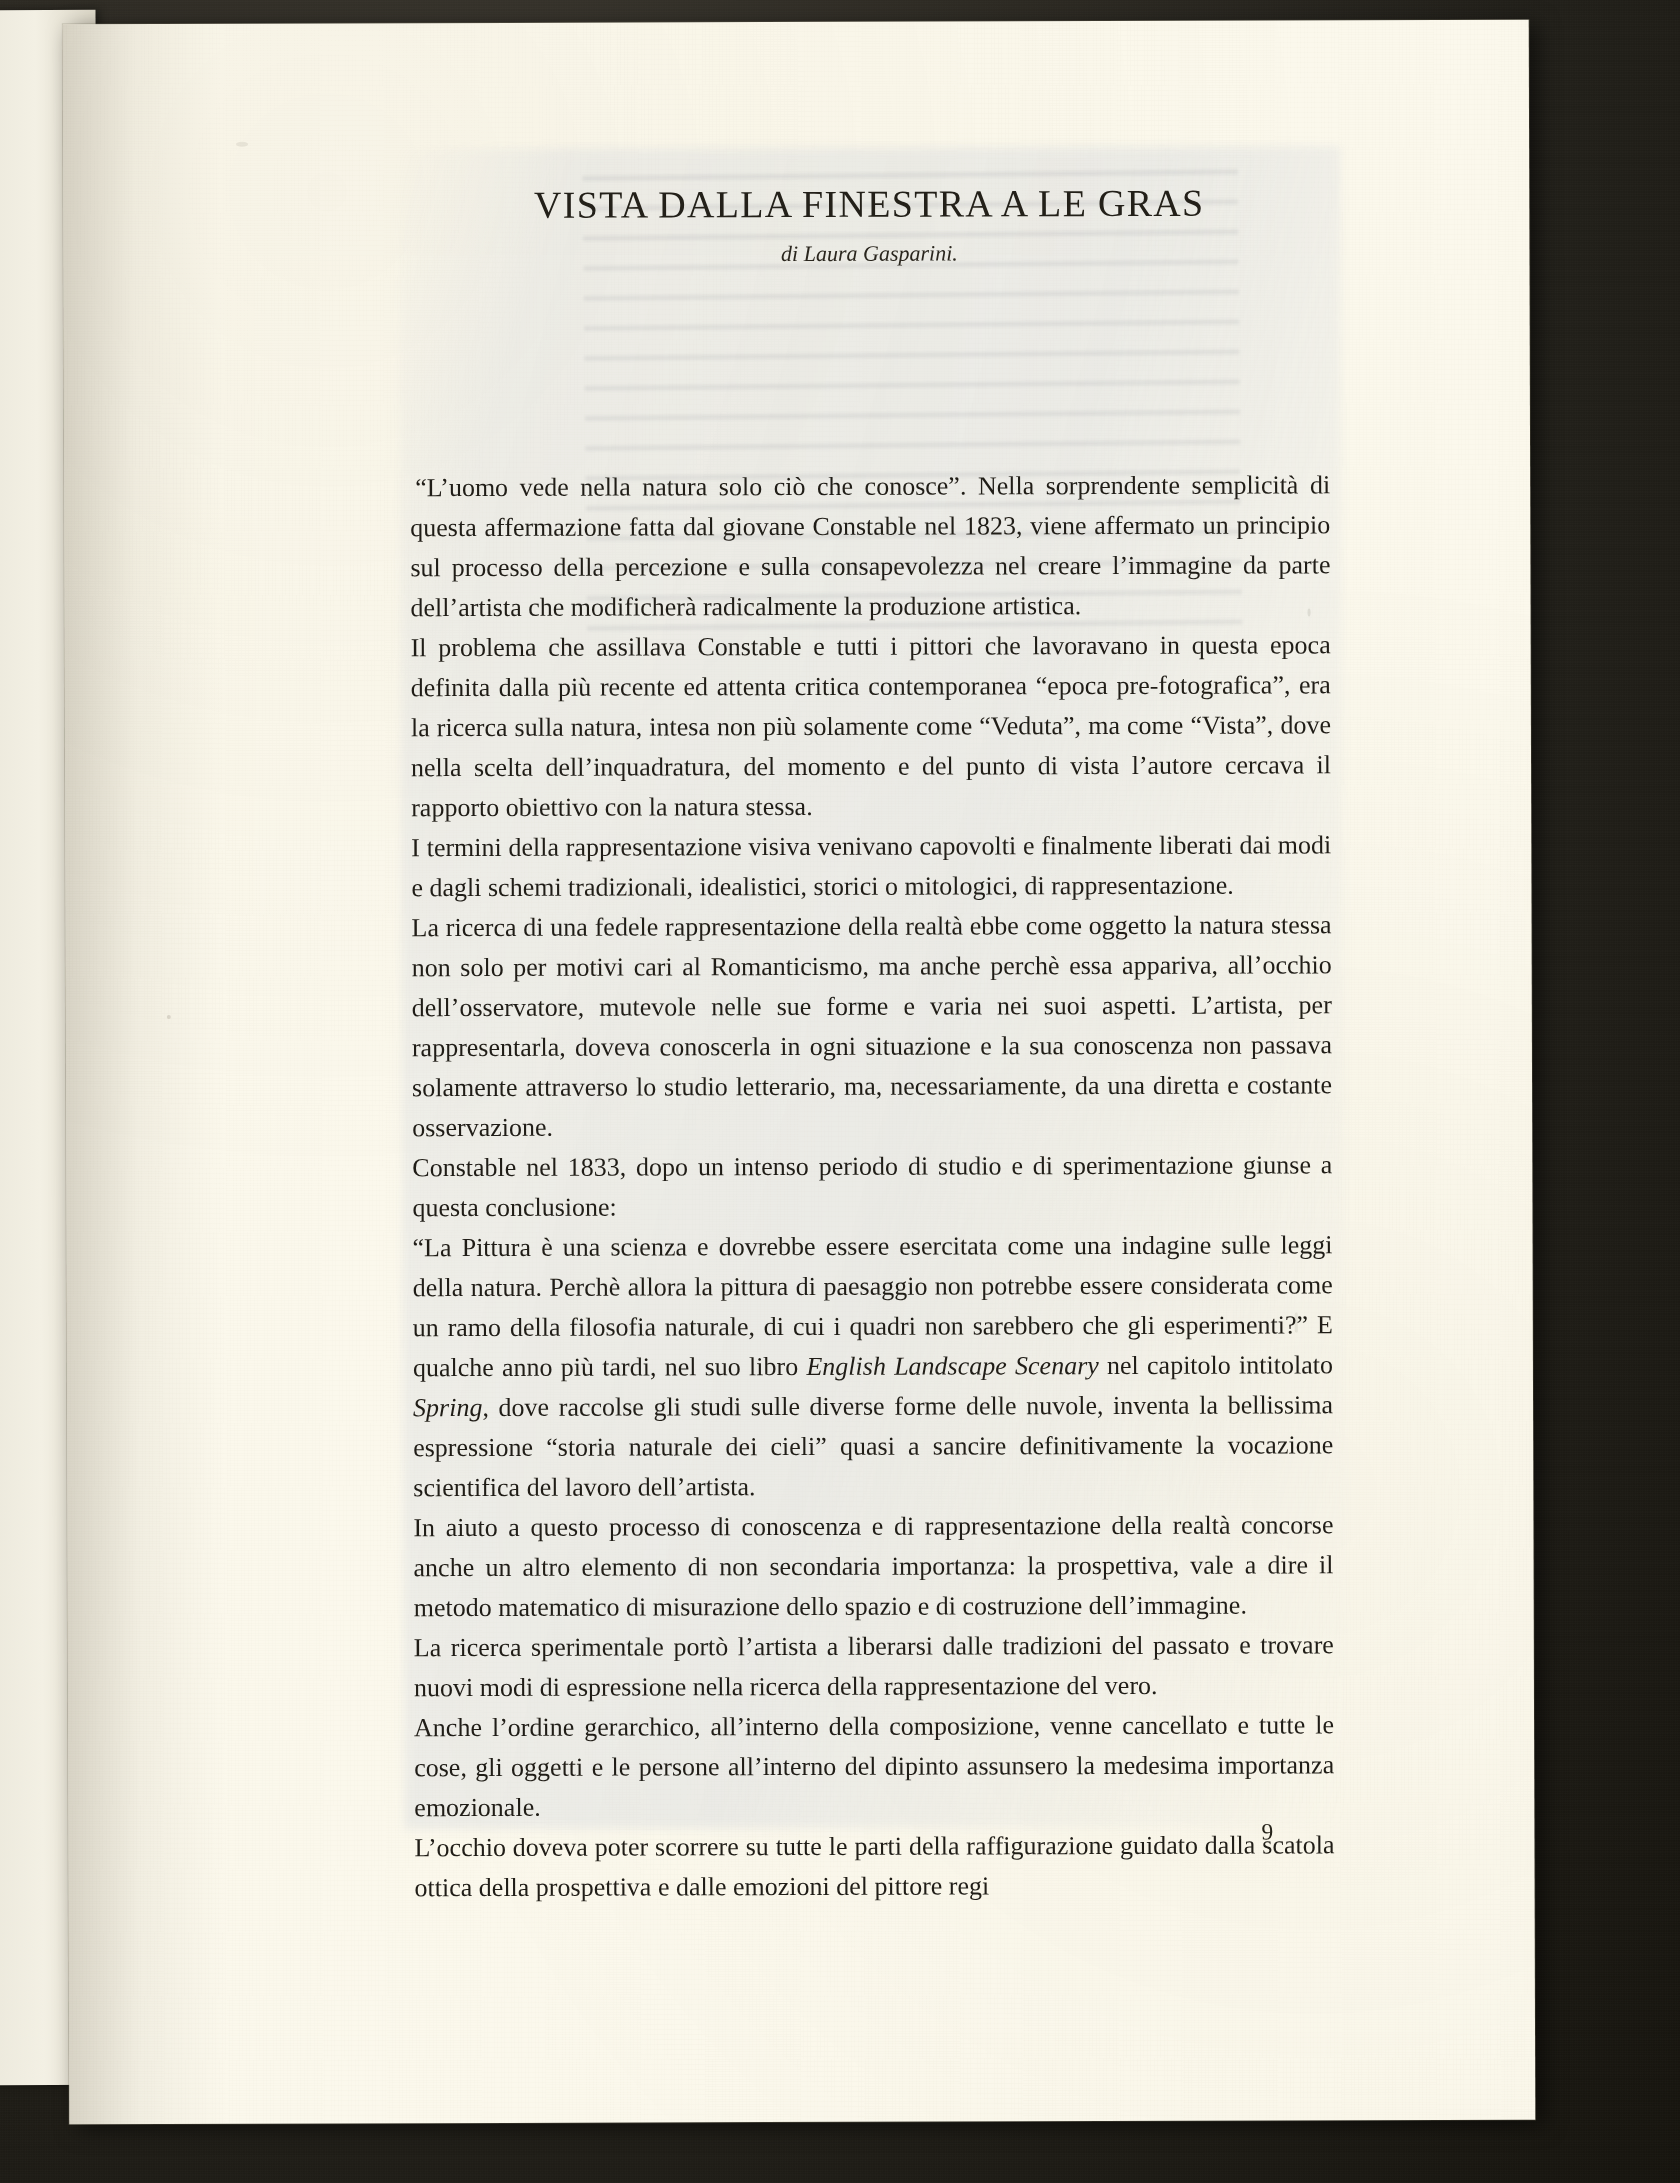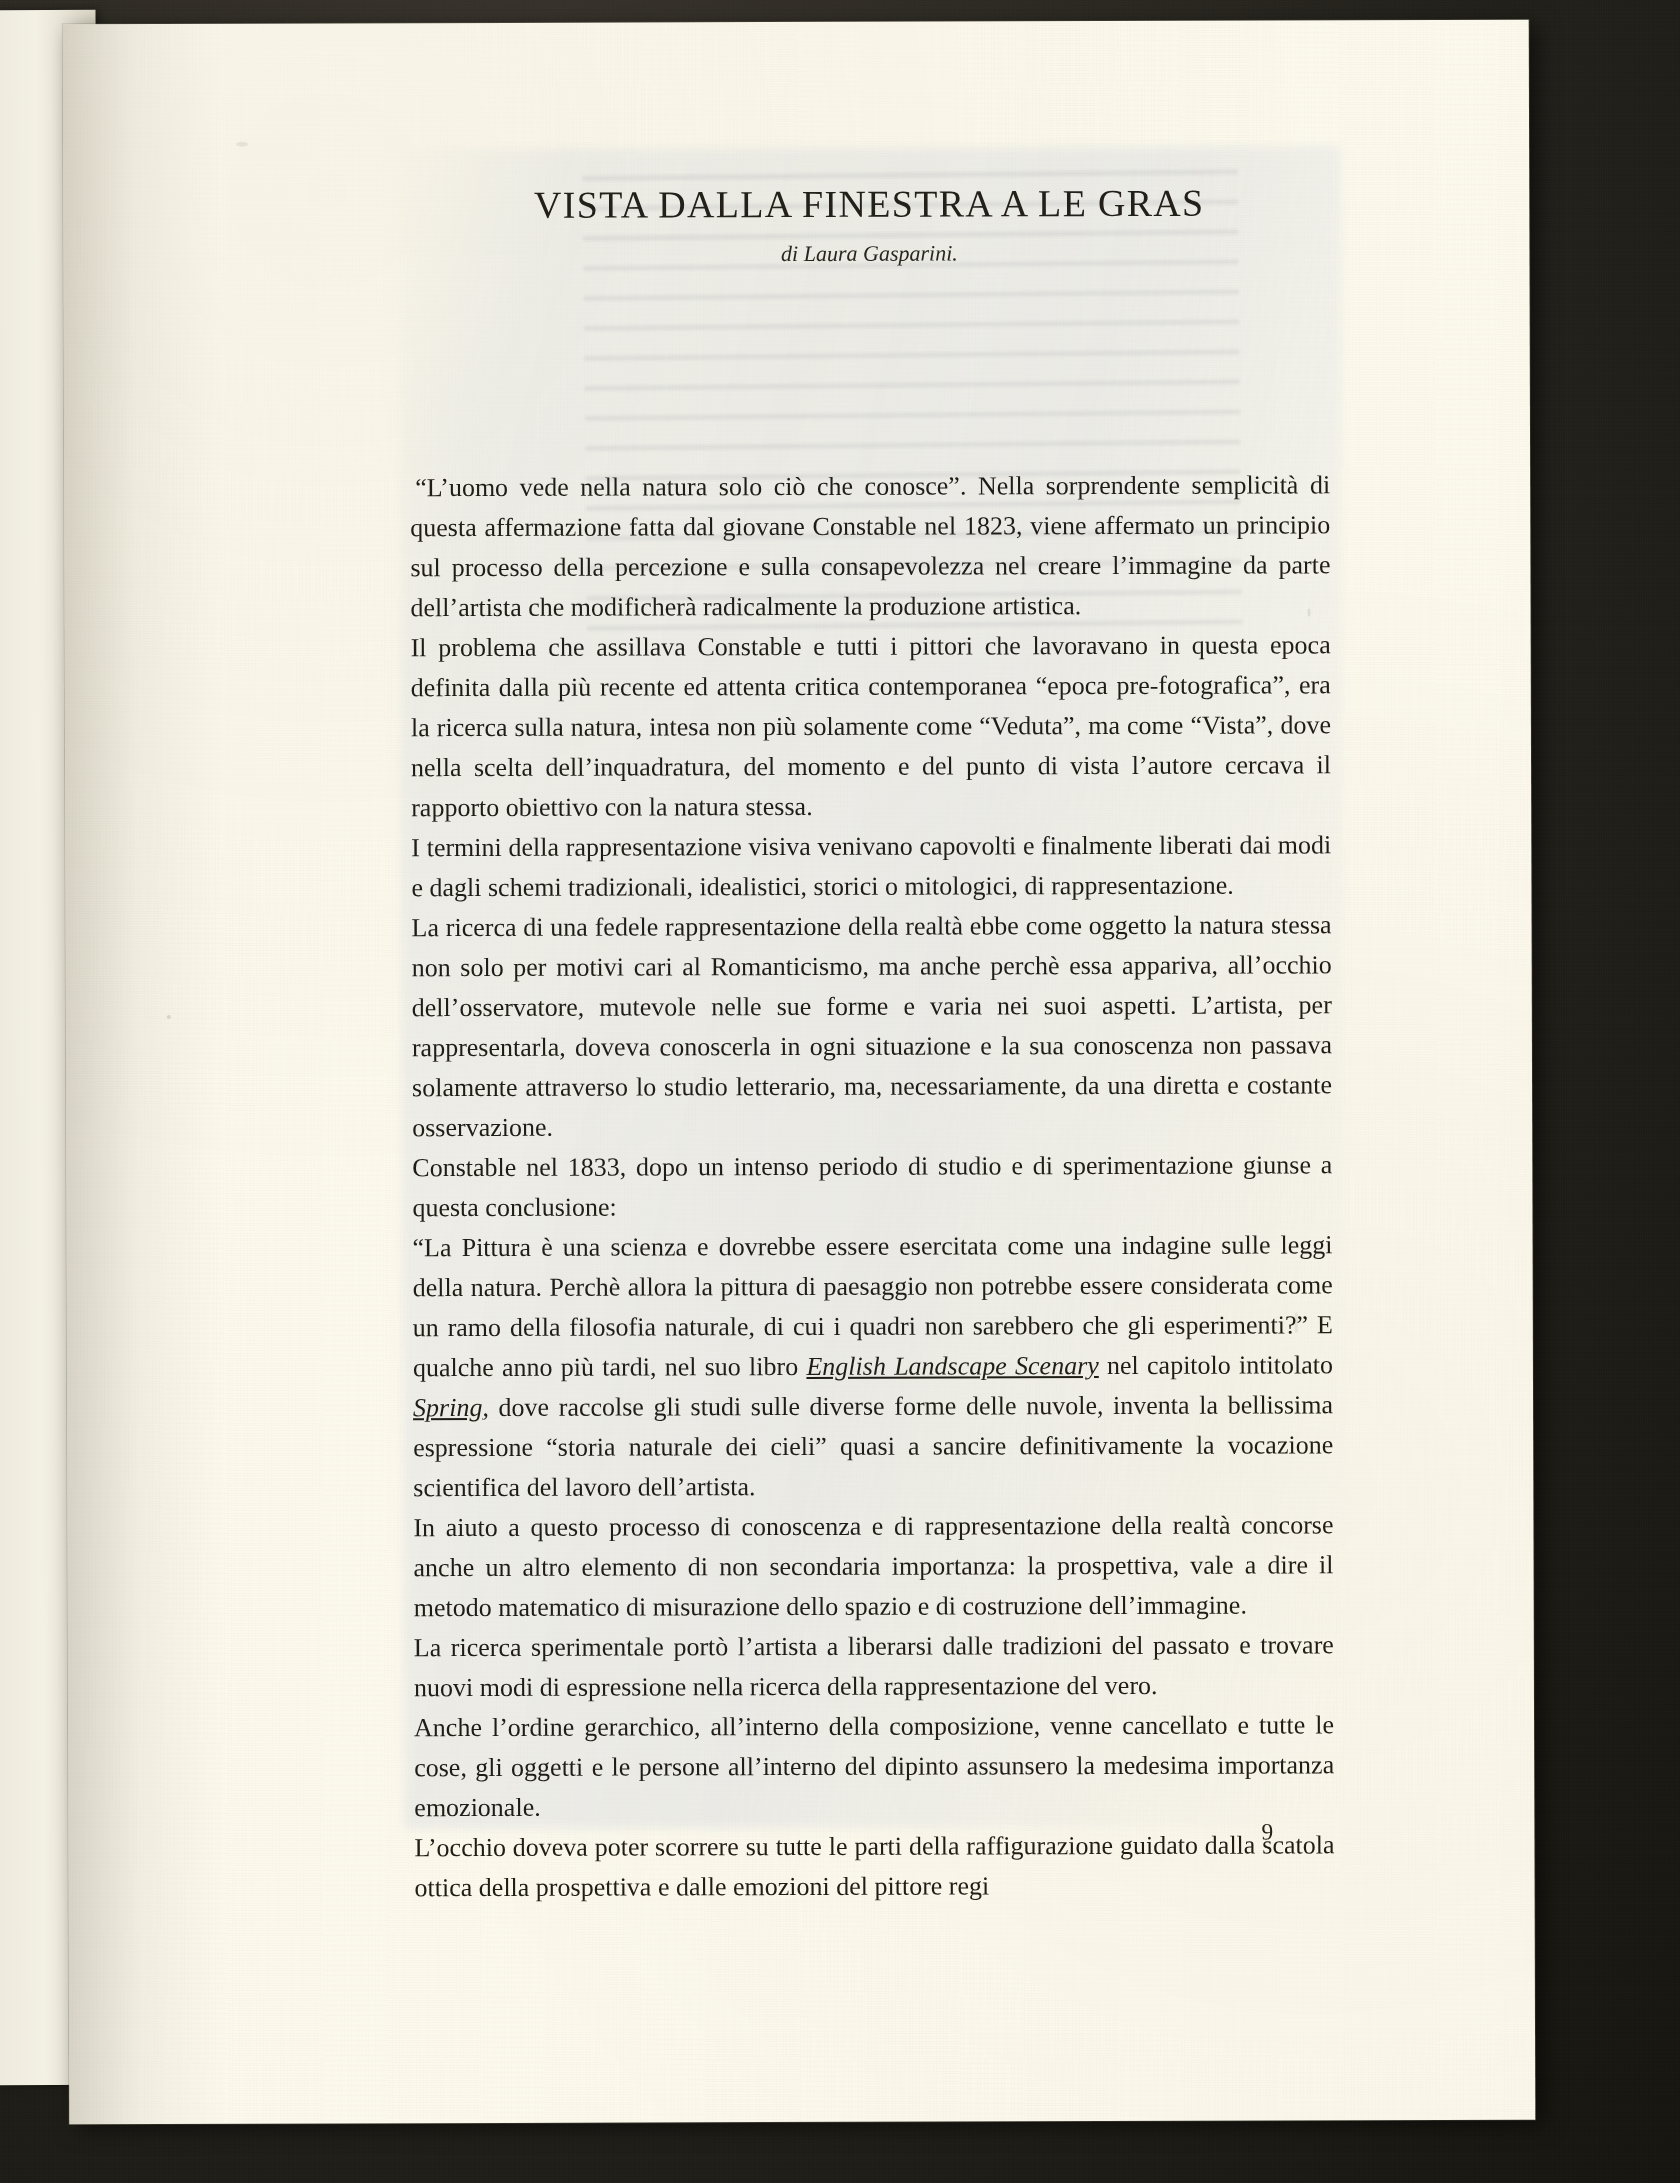--- a/index.html
+++ b/index.html
@@ -148,21 +148,21 @@
     line-height: 40px;
     color: #201d17;
     text-align: justify;
     text-indent: 0;
     hyphens: manual;
   }
   .body-text p + p { margin-top: 0; }
 
   .body-text p.lead { text-indent: 5px; }
 
-  .body-text em { font-style: italic; text-decoration: underline; }
+  .body-text em { font-style: italic; }
 
   .page-number {
     position: absolute;
     left: 1193px;
     top: 1798px;
     font-size: 23.5px;
     color: #252219;
   }
 
   

